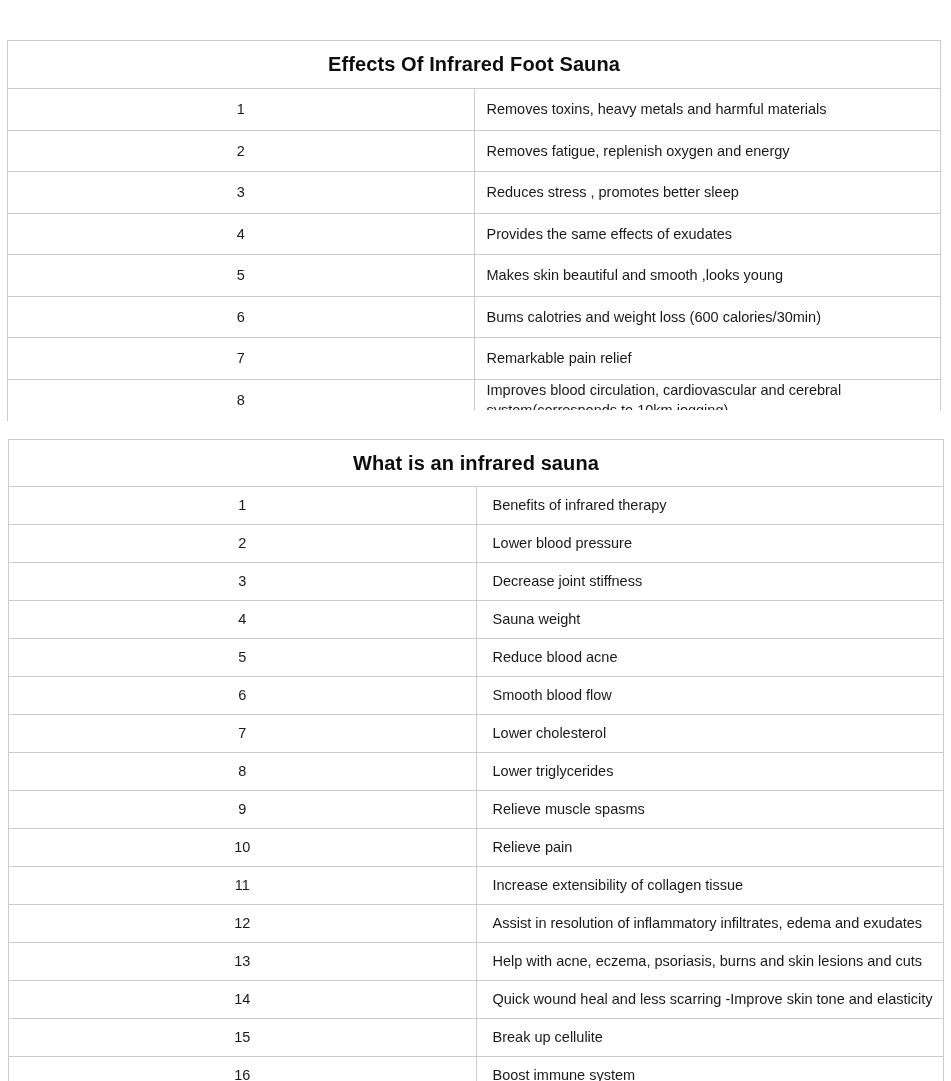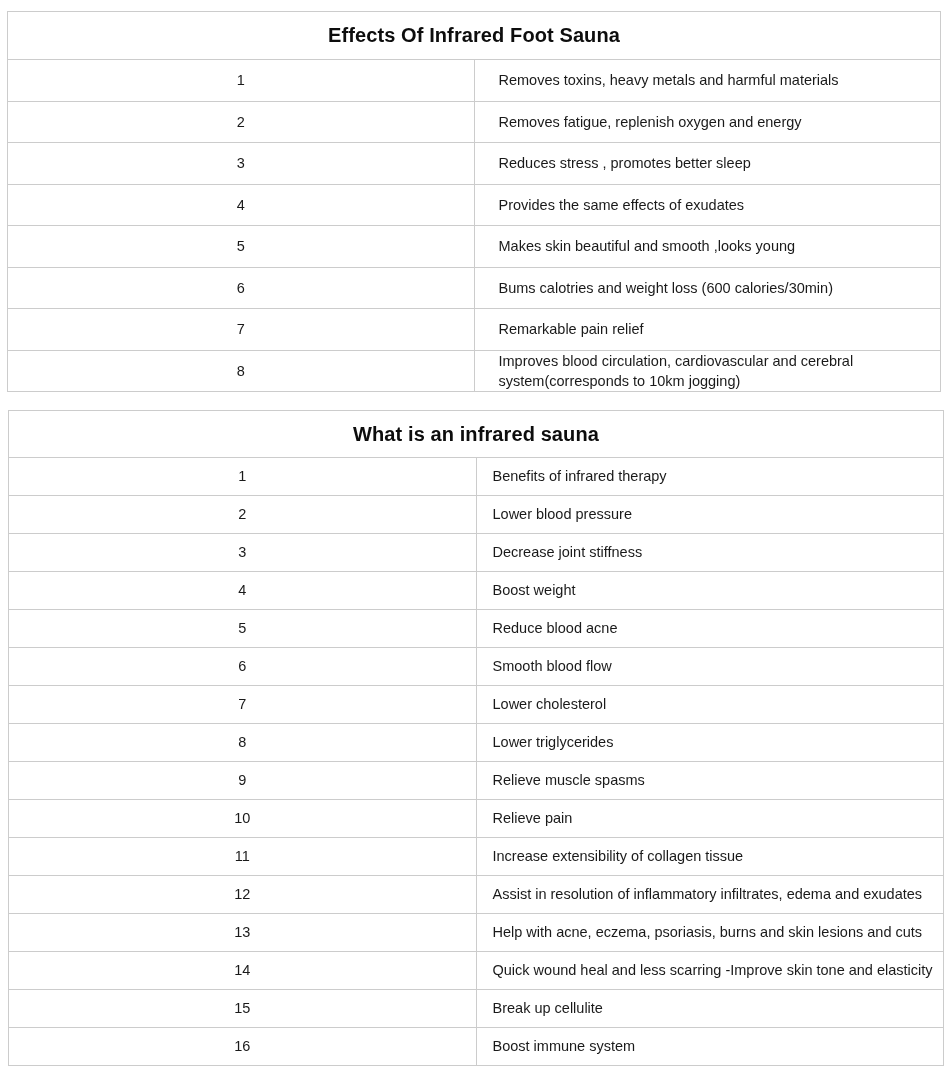--- a/index.html
+++ b/index.html
@@ -29,20 +29,21 @@
   .tbl-block {
     position: absolute;
     background: #ffffff;
   }
 
   table.data-table {
     width: 100%;
     border-collapse: collapse;
     table-layout: fixed;
     background: #ffffff;
+    margin-top: 29px;
   }
 
   table.data-table td,
   table.data-table th {
     border: 1px solid #cccccc;
     background: #ffffff;
     padding: 0;
     vertical-align: middle;
   }
 
@@ -75,21 +76,21 @@
     font-size: 20px;
     line-height: 47px;
   }
   #table-one td.cell-num,
   #table-one td.cell-text {
     height: 41.5px;
     font-size: 14.5px;
     line-height: 20px;
   }
   #table-one td.cell-num { width: 132px; }
-  #table-one td.cell-text { padding-left: 24px; padding-right: 8px; }
+  #table-one td.cell-text { padding-left: 12px; padding-right: 8px; }
 
   
   #table-two-block {
     left: 8px;
     top: 410px;
     width: 936px;
   }
   #table-two .tbl-title {
     height: 46px;
     font-size: 20px;
@@ -166,21 +167,21 @@
           <tr>
             <td class="cell-num">2</td>
             <td class="cell-text">Lower blood pressure</td>
           </tr>
           <tr>
             <td class="cell-num">3</td>
             <td class="cell-text">Decrease joint stiffness</td>
           </tr>
           <tr>
             <td class="cell-num">4</td>
-            <td class="cell-text">Boost weight</td>
+            <td class="cell-text">Sauna weight</td>
           </tr>
           <tr>
             <td class="cell-num">5</td>
             <td class="cell-text">Reduce blood acne</td>
           </tr>
           <tr>
             <td class="cell-num">6</td>
             <td class="cell-text">Smooth blood flow</td>
           </tr>
           <tr>

